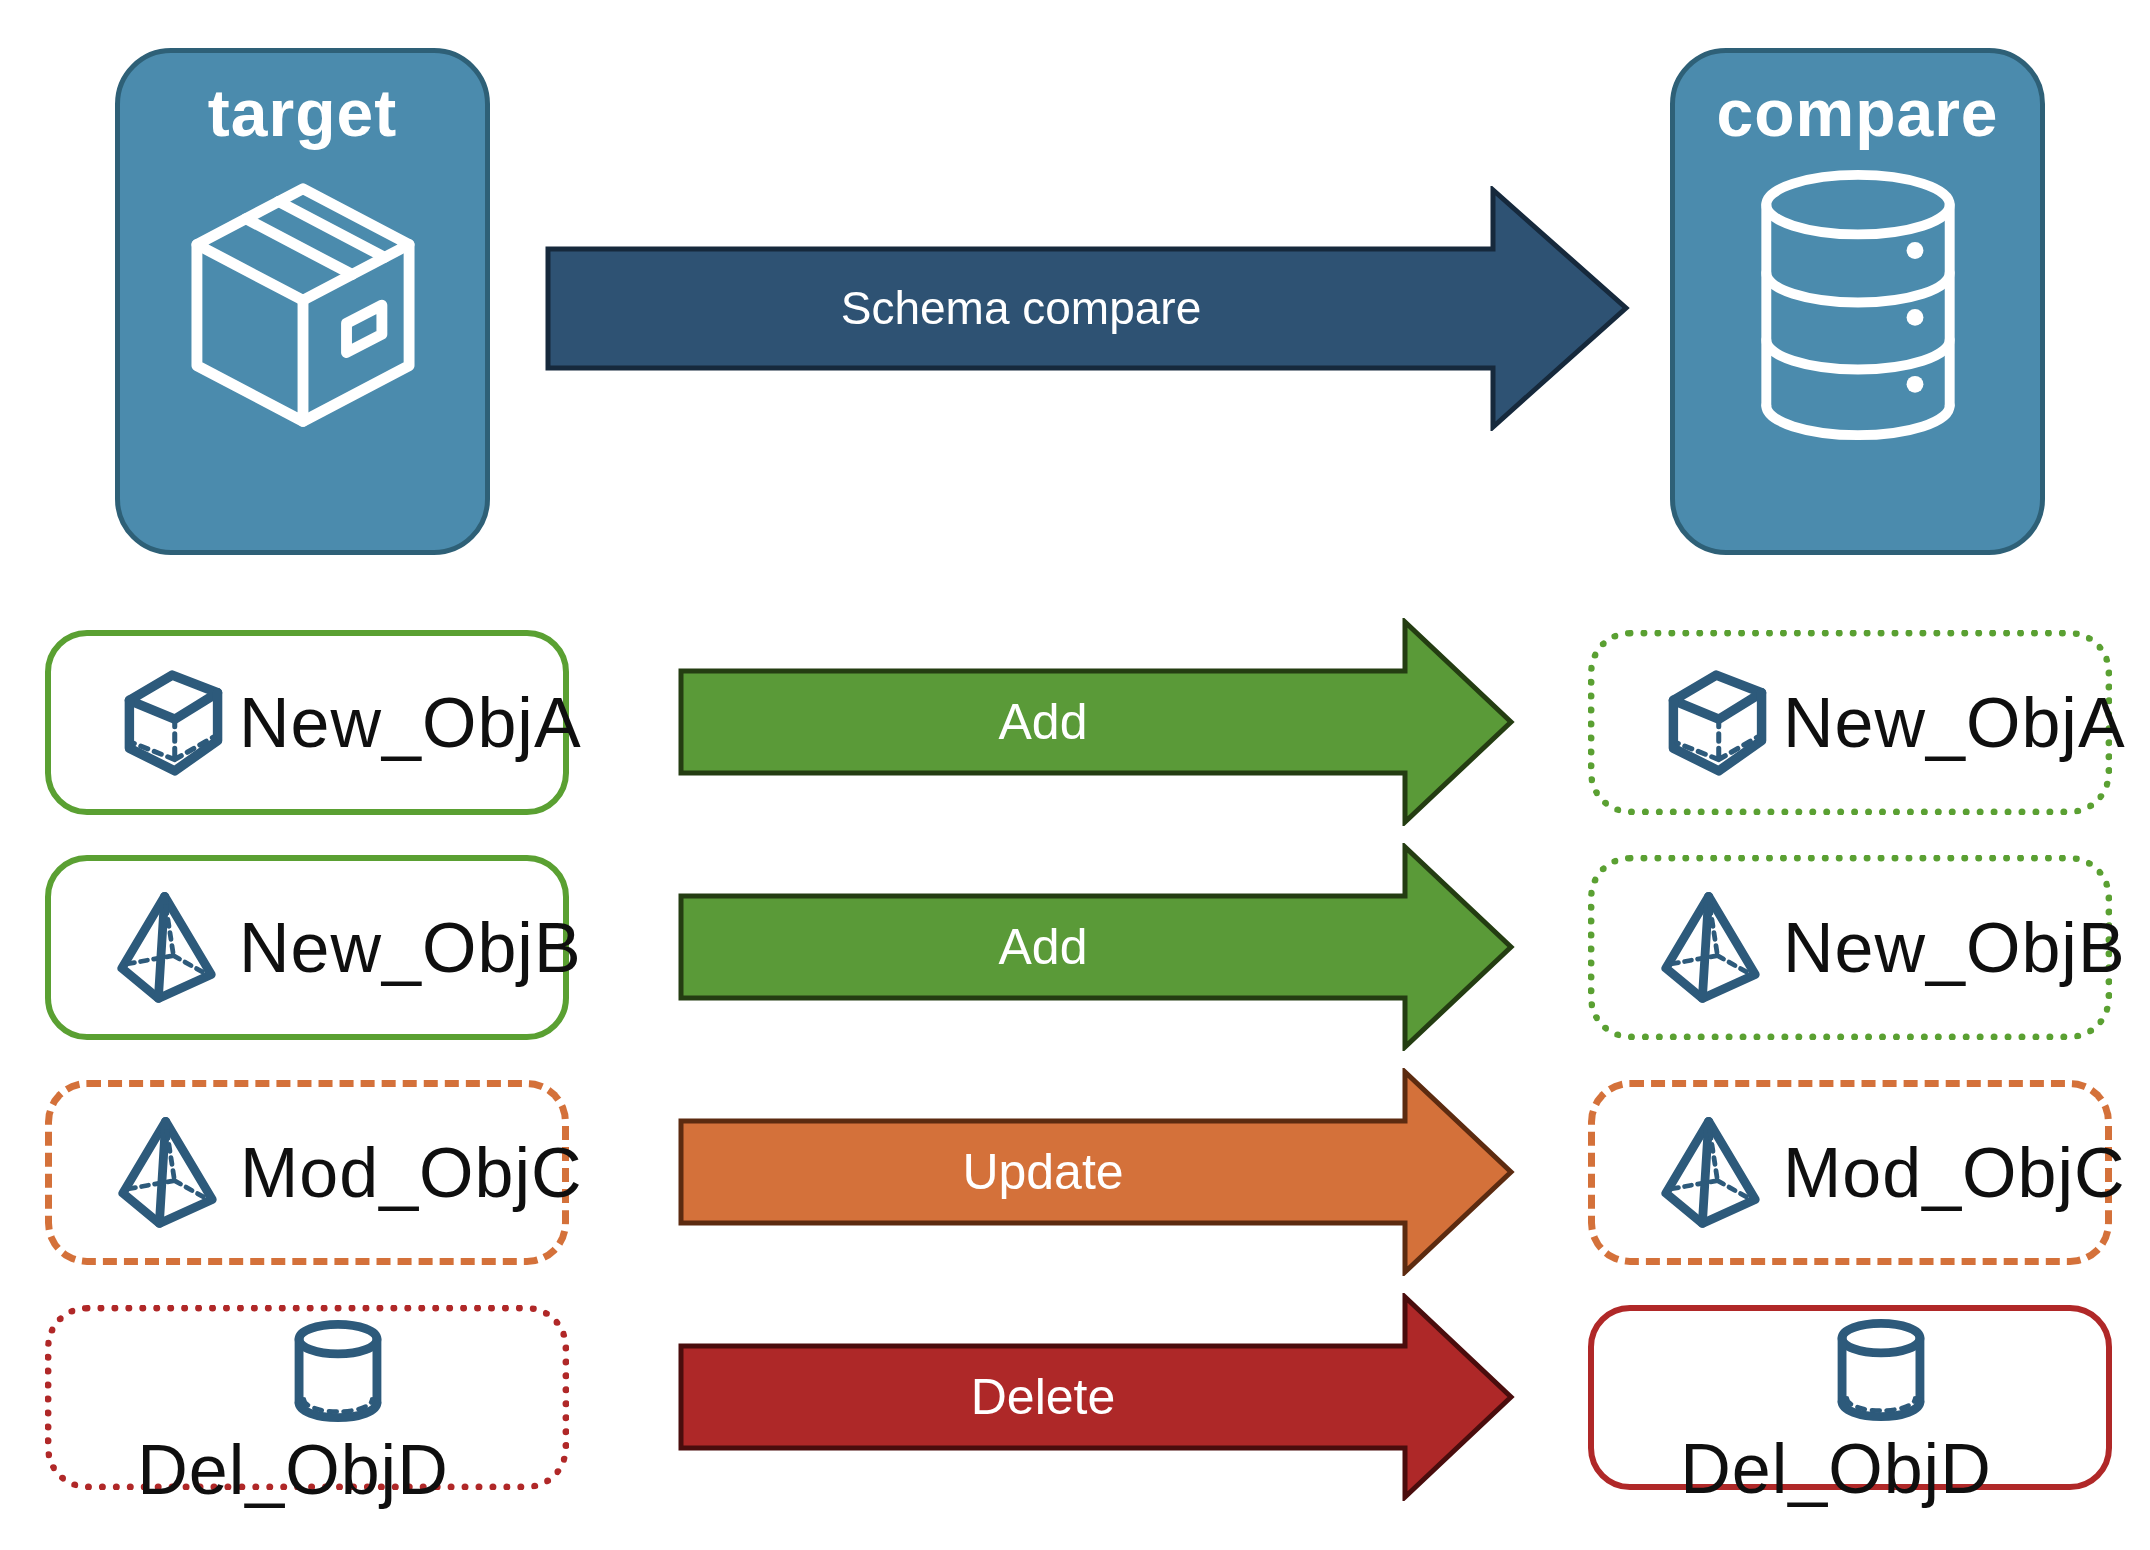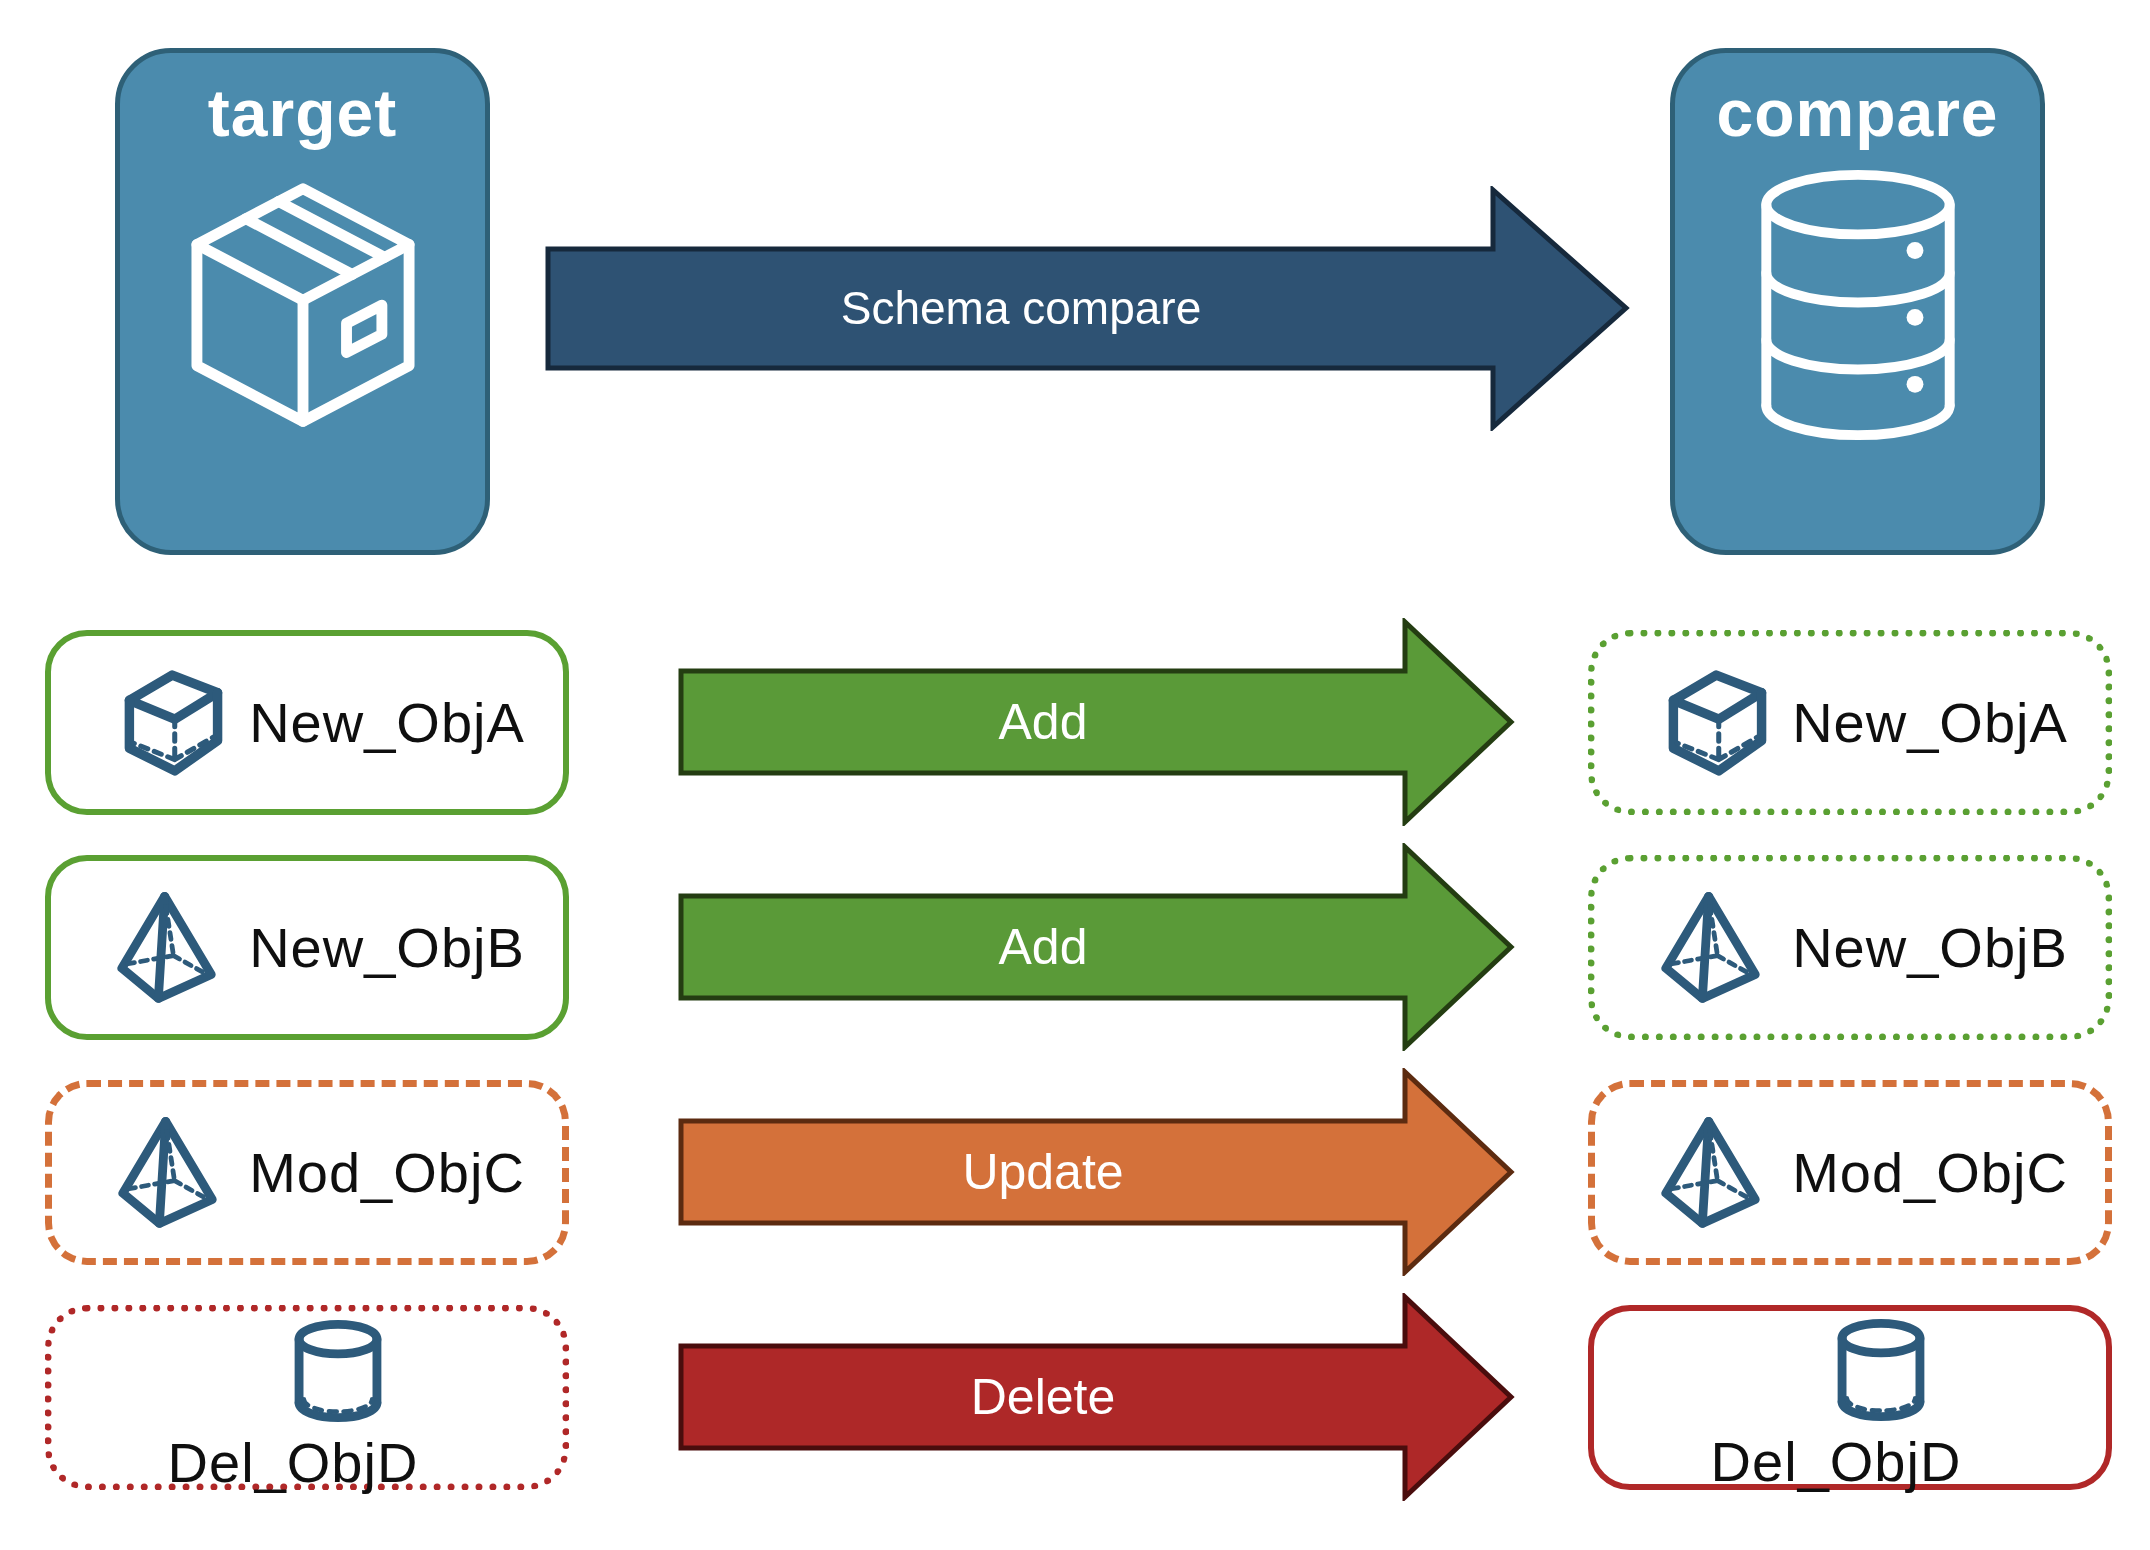--- a/index.html
+++ b/index.html
@@ -28,21 +28,21 @@
   }
   
   .obj-box{
     position:absolute;width:524px;height:185px;box-sizing:border-box;
     background:#ffffff;border-radius:42px;
     display:flex;align-items:center;
   }
   .obj-box .row-icon{margin-left:62px;flex:0 0 auto;}
   .obj-label{
     flex:1;text-align:center;padding-right:28px;
-    font-size:56px;color:#0f0f0f;letter-spacing:1px;
+    font-size:70px;color:#0f0f0f;letter-spacing:1px;
   }
   .src-box{left:45px;}
   .tgt-box{left:1588px;}
   .row-y0{top:630px;} .row-y1{top:855px;align-items:center;} .row-y2{top:1080px;} .row-y3{top:1305px;flex-direction:column;}
   .b-solid-green {border:6px solid #5aa032;}
   .b-dotted-green{border:7px dotted #5aa032;}
   .b-dashed-orange{border:7px dashed #d4713a;}
   .b-dotted-red  {border:7px dotted #b02828;}
   .b-solid-red   {border:6px solid #b02828;}
   .row-arrow{position:absolute;left:678px;}

